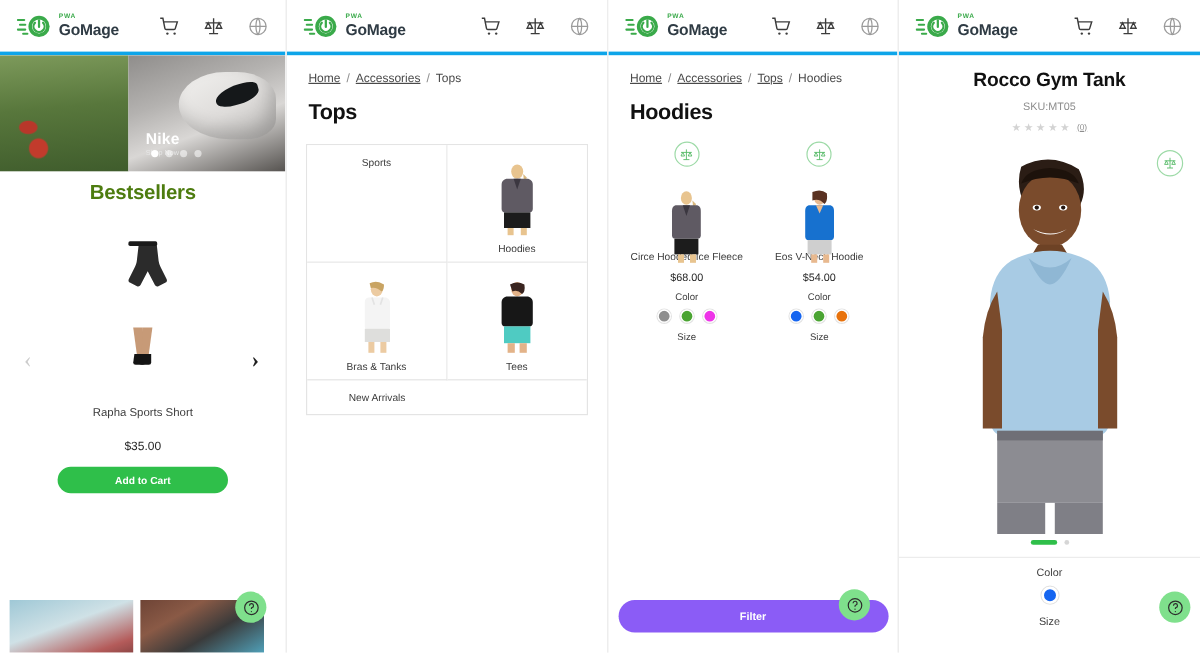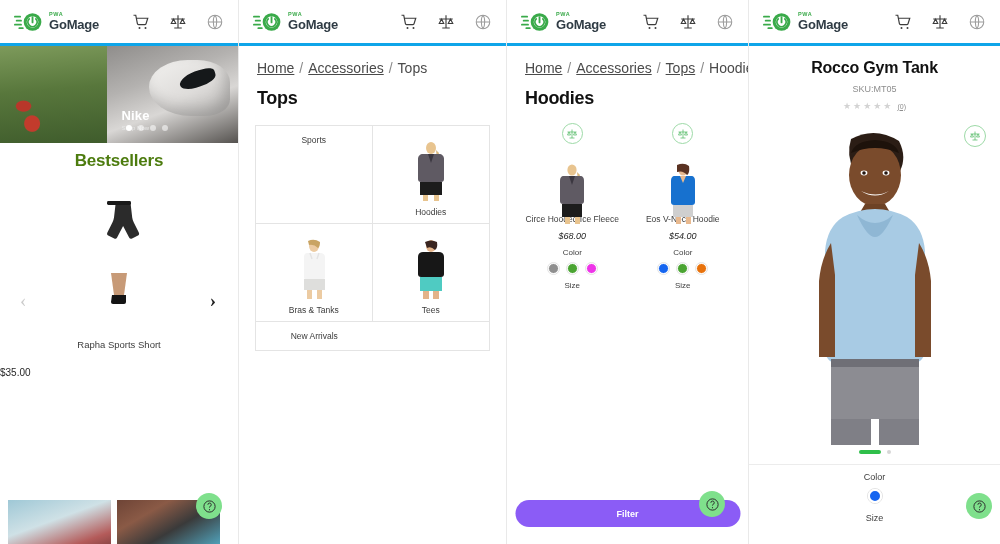--- a/index.html
+++ b/index.html
@@ -80,34 +80,34 @@
     position: absolute; left: 50%; top: 0; transform: translateX(-50%);
     width: 52px; height: 108px;
   }
   .arrow {
     position: absolute; top: 92px; font-size: 19px; line-height: 1;
     font-family: "Liberation Serif", serif;
   }
   .arrow-l { left: 20px; color: #cccccc; }
   .arrow-r { right: 22px; color: #1f1f1f; font-weight: 700; }
   .p1-name { position: absolute; top: 140px; width: 100%; text-align: center; font-size: 9.5px; color: #3d3d3d; }
-  .p1-price { position: absolute; top: 168px; width: 100%; text-align: left; font-size: 10px; color: #262626; }
+  .p1-price { position: absolute; top: 168px; width: 100%; text-align: center; font-size: 10px; color: #262626; }
   .p1-cart {
     position: absolute; top: 190px; left: 50%; transform: translateX(-50%);
     width: 142px; height: 22px; border: none; border-radius: 12px;
     background: #2fbf4a; color: #fff; font-size: 8.5px; font-weight: 600;
     font-family: "Liberation Sans", sans-serif; cursor: pointer;
   }
   .p1-thumbs { position: absolute; left: 8px; bottom: 0; display: flex; gap: 6px; }
   .thumb { width: 103px; height: 44px; }
   .thumb-a { background: linear-gradient(160deg,#9fc8d6 0%,#cfe1e6 45%,#b45b5a 85%,#8d4746 100%); }
   .thumb-b { background: linear-gradient(150deg,#6e4436 0%,#8a5a46 30%,#3a3a3a 60%,#50a0b8 100%); }
 
   
-  .crumbs { display: flex; align-items: center; gap: 5px; font-size: 14px; color: #4a4a4a; padding: 14px 18px 0; }
+  .crumbs { display: flex; align-items: center; gap: 5px; font-size: 10px; color: #4a4a4a; padding: 14px 18px 0; }
   .crumbs a { color: #4a4a4a; text-decoration: underline; }
   .crumbs .sep { color: #8a8a8a; text-decoration: none; }
   .crumbs .cur { text-decoration: none; }
   .pg-title { font-size: 18px; font-weight: 700; color: #111; padding: 12px 18px 0; letter-spacing: -.3px; }
 
   
   .cat-grid {
     margin: 16px 16px 0; border: 1px solid #e4e4e4;
     display: grid; grid-template-columns: 1fr 1fr;
   }
@@ -144,21 +144,21 @@
   .plist { display: grid; grid-template-columns: 1fr 1fr; padding: 14px 10px 0; }
   .pcard { position: relative; display: flex; flex-direction: column; align-items: center; }
   .cmp-btn {
     width: 21px; height: 21px; border-radius: 50%; border: 1px solid #9ddaa7;
     display: flex; align-items: center; justify-content: center; background: #fff;
     margin-bottom: 22px; cursor: pointer;
   }
   .cmp-btn svg { width: 12px; height: 12px; color: #53b965; }
   .pimg { width: 40px; height: 62px; }
   .pname { font-size: 8.5px; color: #3d3d3d; text-align: center; line-height: 1.35; margin-top: 48px; }
-  .pprice { font-size: 9px; color: #262626; margin-top: 6px; font-style: italic; }
+  .pprice { font-size: 9px; color: #262626; margin-top: 6px; }
   .copt { font-size: 8px; color: #3d3d3d; margin-top: 7px; }
   .swatches { display: flex; gap: 6px; margin-top: 5px; }
   .sw { width: 13px; height: 13px; border-radius: 50%; border: 1.5px solid #e3e3e3; }
   .sw-in { display: block; width: 100%; height: 100%; border-radius: 50%; border: 1.5px solid #fff; }
   .size-lbl { font-size: 8px; color: #3d3d3d; margin-top: 6px; }
 
   .filter-btn {
     position: absolute; left: 50%; transform: translateX(-50%);
     bottom: 17px; width: 225px; height: 27px; border: none; border-radius: 14px;
     background: #8b5cf6; color: #fff; font-size: 9px; font-weight: 600;
@@ -275,20 +275,21 @@
         <rect x="14" y="2" width="24" height="4" rx="1.4" fill="#1a1a1a"></rect>
         <path d="M18 74 l3 22h6l-1-22z" fill="#c79a77"></path>
         <path d="M34 74 l-3 22h-6l1-22z" fill="#c79a77"></path>
         <path d="M19 96h9v7a2 2 0 0 1-2 2h-6a2 2 0 0 1-2-2z" fill="#141414"></path>
         <path d="M24 96h9v7a2 2 0 0 1-2 2h-6a2 2 0 0 1-2-2z" fill="#141414"></path>
       </svg>
       <span class="arrow arrow-l">‹</span>
       <span class="arrow arrow-r">›</span>
       <div class="p1-name">Rapha Sports Short</div>
       <div class="p1-price">$35.00</div>
+      <button class="p1-cart">Add to Cart</button>
     </div>
 
     <div class="p1-thumbs">
       <div class="thumb thumb-a"></div>
       <div class="thumb thumb-b"></div>
     </div>
 
     <div class="fab fab-1">
       <svg viewBox="0 0 24 24" fill="none" stroke="currentColor" stroke-width="1.6">
         <circle cx="12" cy="12" r="9"></circle>

